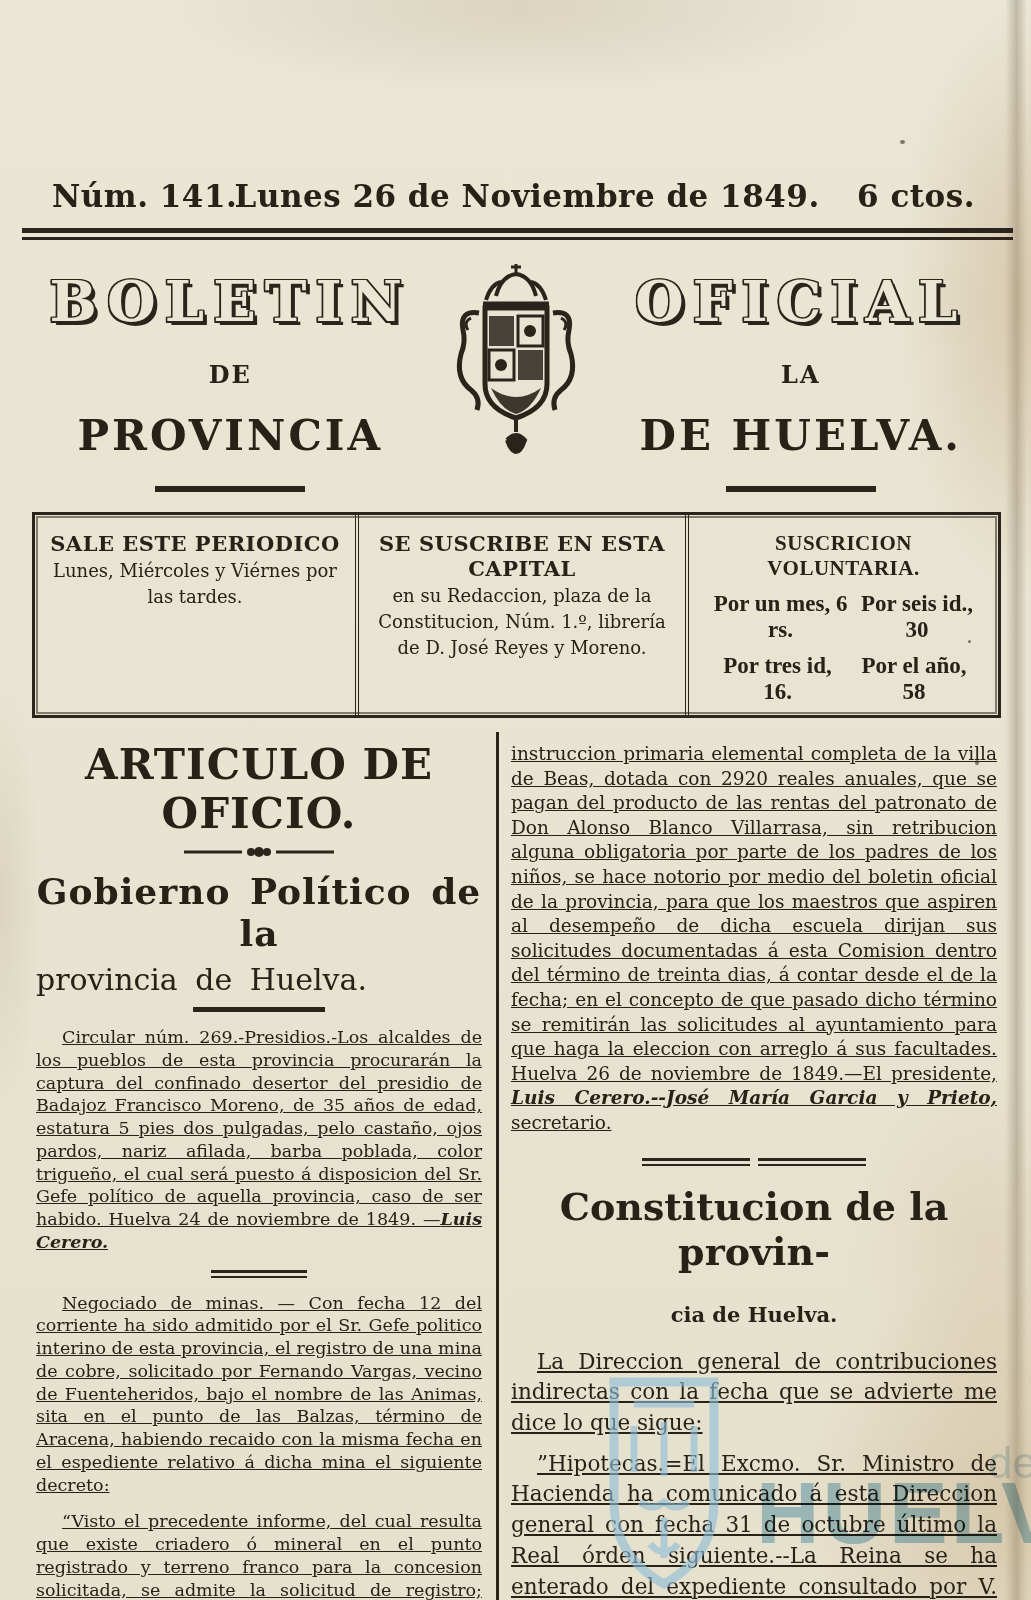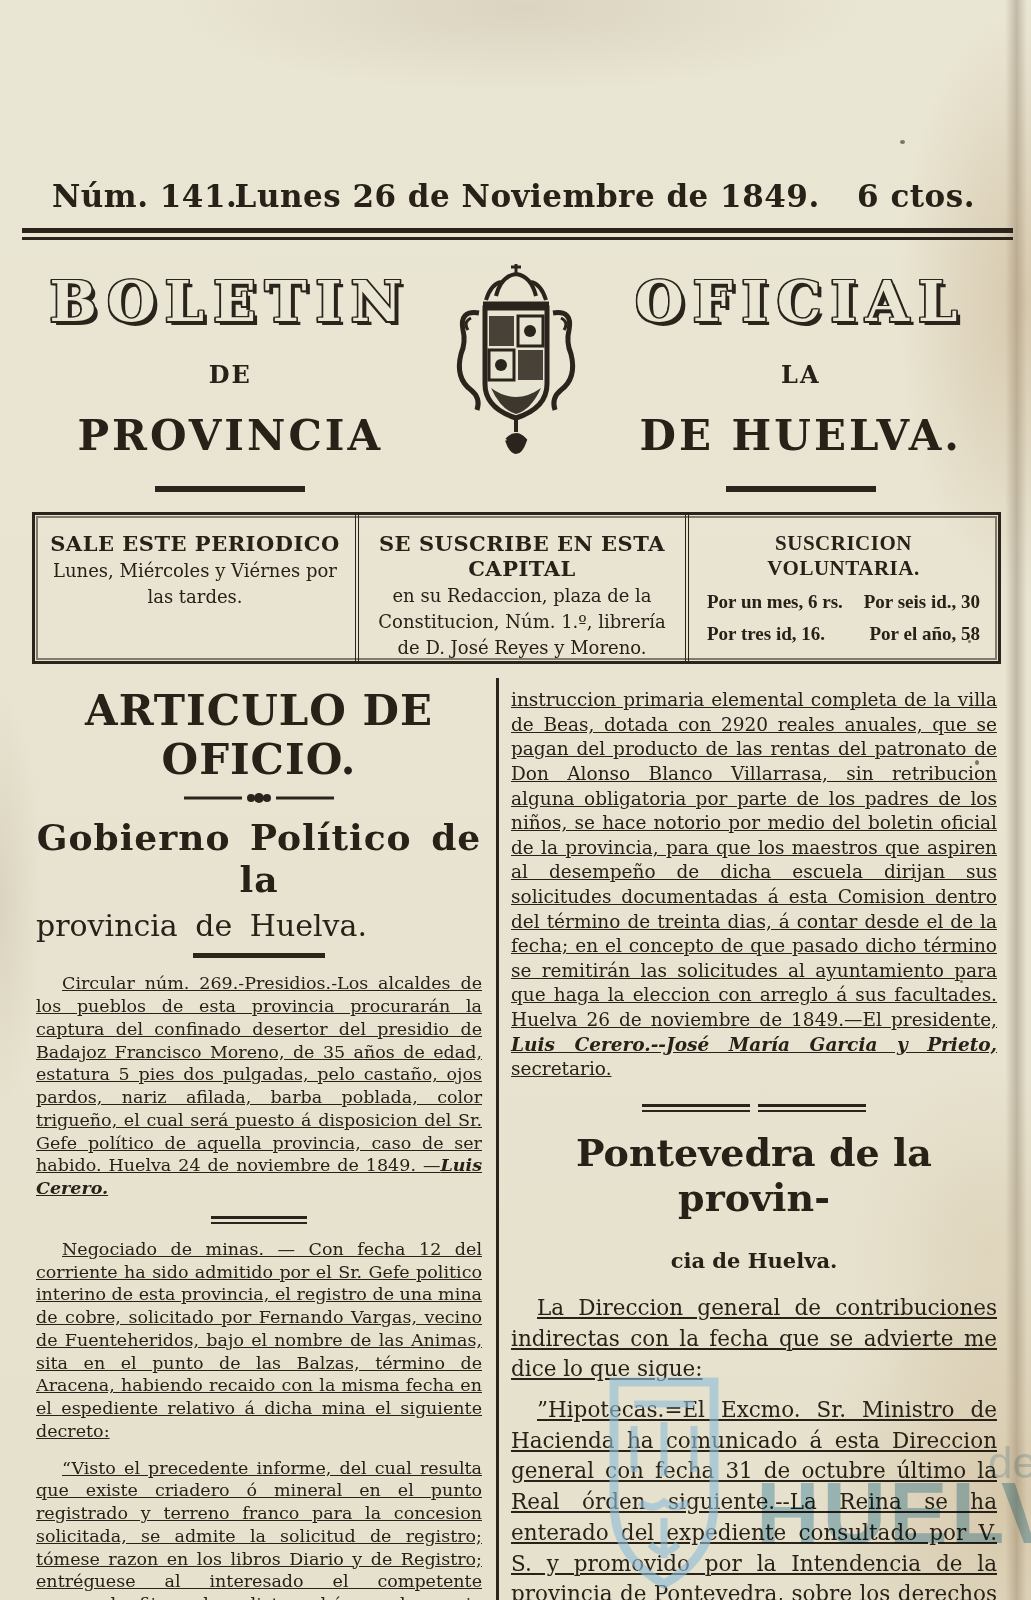--- a/index.html
+++ b/index.html
@@ -51,27 +51,27 @@
   .bigword{font-weight:bold;font-size:42px;letter-spacing:3px;margin-top:22px;}
   .shortbar{width:150px;height:6px;background:#2a241c;margin:26px auto 0 auto;}
 
   
   .box{
     margin:20px 30px 0 32px;
     border:3px solid #2a241c;
     box-shadow:0 0 0 1px #e6e1cd inset, 0 0 0 3px rgba(42,36,28,.55) inset;
     display:flex;
   }
-  .box .bcol{padding:16px 14px 0 14px;text-align:center;}
+  .box .bcol{padding:16px 14px 10px 14px;text-align:center;}
   .box .bcol.c1{width:292px;}
   .box .bcol.c2{width:298px;border-left:4px double #2a241c;border-right:4px double #2a241c;}
   .box .bcol.c3{flex:1;font-family:Liberation Serif, serif;}
   .btitle{font-weight:bold;font-size:21px;letter-spacing:.5px;}
   .bbody{font-size:18px;margin-top:2px;line-height:1.45;}
-  .prices{font-weight:bold;font-size:19px;}
+  .prices{font-weight:bold;font-size:23px;}
   .prow{display:flex;justify-content:space-between;padding:0 4px;margin-top:10px;}
 
   
   .main{display:flex;margin:14px 34px 0 36px;height:946px;overflow:hidden;}
   .colL{width:446px;}
   .vr{width:3px;background:#2a241c;margin:0 12px 0 14px;}
   .colR{flex:1;padding-top:4px;}
 
   .h-artoficio{font-size:42px;font-weight:bold;text-align:center;letter-spacing:1px;margin-top:8px;}
   .ornament{display:block;margin:6px auto 2px auto;}
@@ -222,21 +222,21 @@
     <div class="vr"></div>
 
     <div class="colR">
       <p class="body noind" style="margin-top:6px;"><span>instruccion primaria elemental completa de la villa de Beas, dotada con 2920 reales anuales, que se pagan del producto de las rentas del patronato de Don Alonso Blanco Villarrasa, sin retribucion alguna obligatoria por parte de los padres de los niños, se hace notorio por medio del boletin oficial de la provincia, para que los maestros que aspiren al desempeño de dicha escuela dirijan sus solicitudes documentadas á esta Comision dentro del término de treinta dias, á contar desde el de la fecha; en el concepto de que pasado dicho término se remitirán las solicitudes al ayuntamiento para que haga la eleccion con arreglo á sus facultades. Huelva 26 de noviembre de 1849.—El presidente, </span><em class="sig">Luis Cerero.--José María Garcia y Prieto,</em><span> secretario.</span></p>
 
       <div class="divsmall" style="margin-top:22px;">
         <span class="seg"></span>
         <span class="seg"></span>
       </div>
 
-      <div class="h-int">Pontevedra de la provin-</div>
+      <div class="h-int">Constitucion de la provin-</div>
       <div class="h-int-sub">cia de Huelva.</div>
 
       <p class="body big" style="margin-top:20px;">La Direccion general de contribuciones indirectas con la fecha que se advierte me dice lo que sigue:</p>
       <p class="body big">”Hipotecas.=El Excmo. Sr. Ministro de Hacienda ha comunicado á esta Direccion general con fecha 31 de octubre último la Real órden siguiente.--La Reina se ha enterado del expediente consultado por V. S. y promovido por la Intendencia de la provincia de Pontevedra, sobre los derechos de hipotecas que deban exigirse á los fideicomisarios de Fray José Lourido, por los bienes raices que éste dejó á aquellos para que dispusiesen de ellos, segun las instrucciones reservadas que anteriormente les habia dado; y teniendo presente que la regla última de las que establece el artículo 7.º del Real decreto de 23 de mayo de 1845 relativo al actual sistema hipotecario es principal, cuan-</p>
     </div>
   </div>
 
   <div class="wm">
     <svg class="wm-shield" width="128" height="260" viewBox="0 0 128 260">
       <g fill="none" stroke="#8fbdd8" stroke-width="9">

